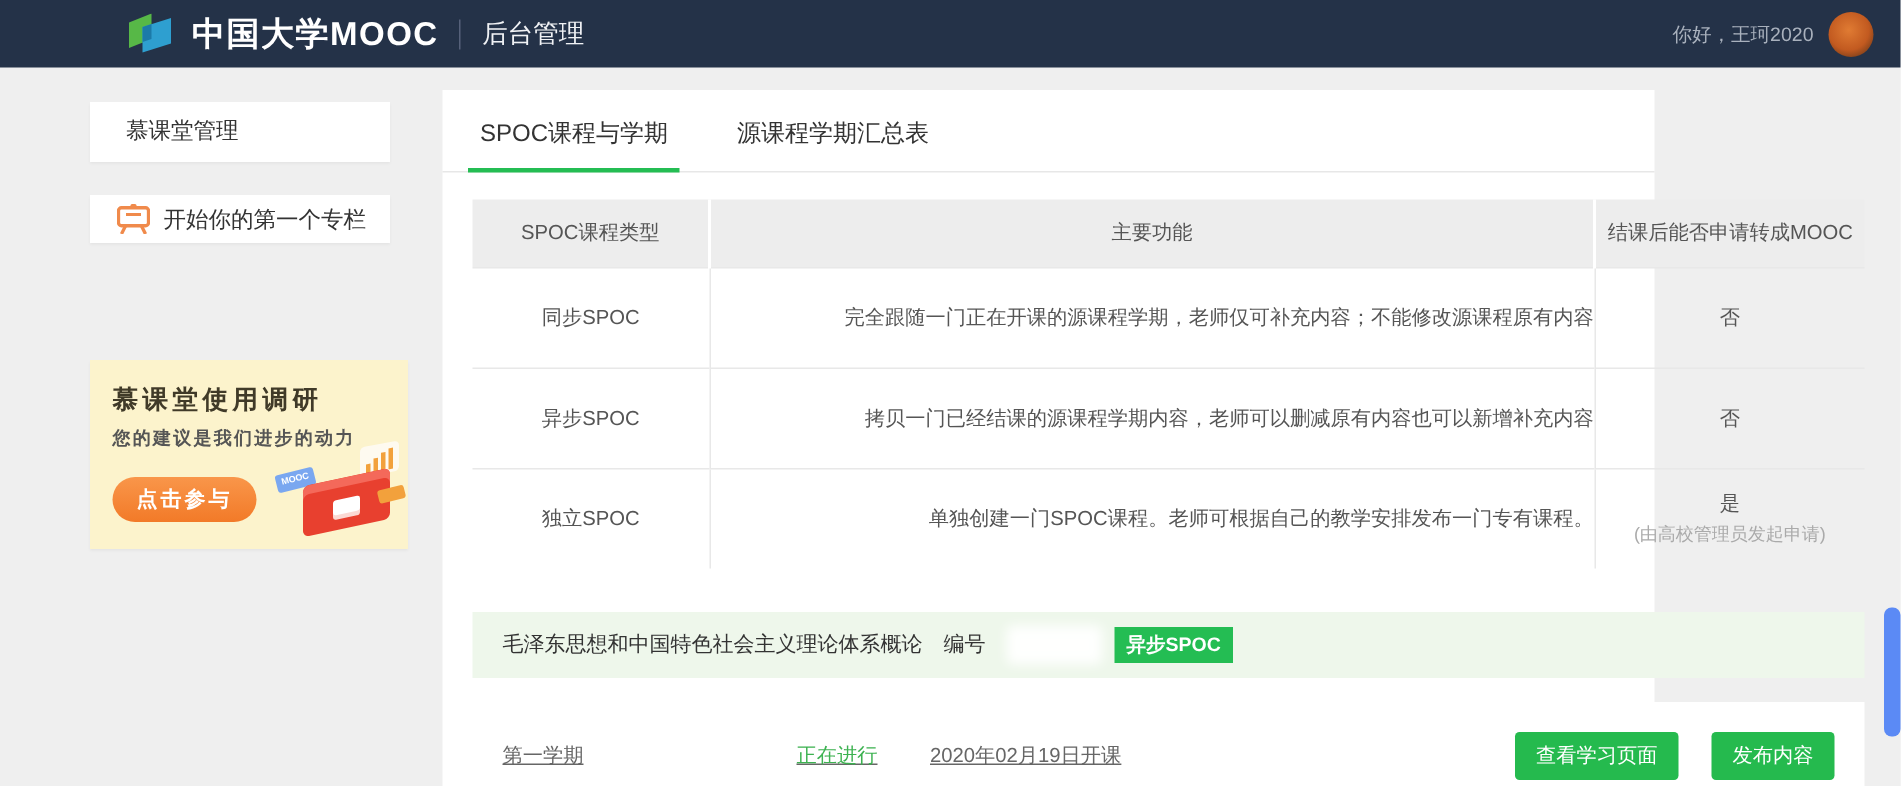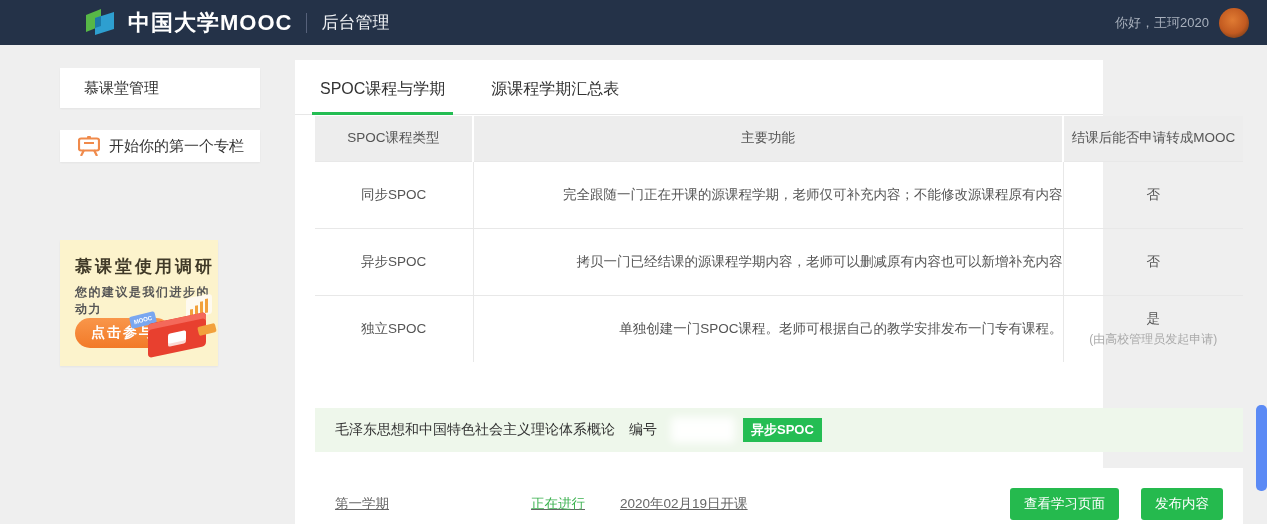--- a/index.html
+++ b/index.html
@@ -18,21 +18,21 @@
     background:radial-gradient(circle at 45% 40%, #e07b33 0%, #c25a20 55%, #4a2c16 100%); }
 
   
   .sidebar { position:absolute; left:60px; top:68px; width:200px; }
   .side-card { background:#ffffff; box-shadow:0 1px 2px rgba(0,0,0,0.05); }
   .side-item { height:40px; line-height:40px; padding-left:24px; font-size:15px; color:#333; cursor:pointer; }
   .side-item.active { background:#12c35e; color:#ffffff; }
   .column-link { margin-top:22px; height:32px; display:flex; align-items:center; padding-left:18px; }
   .easel-icon { width:22px; height:20px; margin-right:9px; }
   .column-label { font-size:15px; color:#333; }
-  .promo-card { position:absolute; left:0; top:172px; width:158px; height:126px;
+  .promo-card { position:absolute; left:0; top:172px; width:212px; height:126px;
     background:#fcf3cc; overflow:hidden; box-shadow:0 1px 2px rgba(0,0,0,0.05); }
   .promo-title { font-size:17px; font-weight:bold; color:#403a28; letter-spacing:3px; margin:15px 0 6px 15px; }
   .promo-sub { font-size:12px; font-weight:bold; color:#555; letter-spacing:1.5px; margin-left:15px; }
   .promo-btn { position:absolute; left:15px; bottom:18px; width:96px; height:30px; border:none;
     border-radius:15px; background:linear-gradient(180deg,#f9964a,#f27a28); color:#fff;
     font-size:14px; font-weight:bold; letter-spacing:2px; cursor:pointer; }
   .promo-illu { position:absolute; right:6px; bottom:8px; width:82px; height:62px; }
   .illu-box { position:absolute; right:6px; bottom:6px; width:58px; height:34px; background:#e8402f;
     border-radius:4px; transform:skewY(-12deg); box-shadow:inset 0 6px 0 #f4695a; }
   .illu-stack { position:absolute; right:26px; bottom:16px; width:18px; height:10px; background:#fff;
@@ -47,21 +47,21 @@
   .illu-tag2 { position:absolute; right:-4px; bottom:24px; width:18px; height:9px; background:#f2a13c;
     border-radius:2px; transform:rotate(-14deg); }
 
   
   .main { position:absolute; left:295px; top:60px; width:808px; height:464px; background:#ffffff; }
   .tabs { display:flex; padding-left:23px; border-bottom:1px solid #e7e7e7; height:55px; align-items:flex-end; }
   .tab { font-size:16px; color:#333; padding:0 2px 14px 2px; margin-right:42px; cursor:pointer; position:relative; }
   .tab.active { color:#333; }
   .tab.active::after { content:""; position:absolute; left:-6px; right:-6px; bottom:-1px; height:3px; background:#24bd53; }
 
-  .spoc-table { position:absolute; left:20px; top:56px; width:928px; border-collapse:collapse; }
+  .spoc-table { position:absolute; left:20px; top:73px; width:928px; border-collapse:collapse; }
   .spoc-table th { background:#ededed; height:45px; font-size:13.5px; font-weight:normal; color:#555;
     border-left:2px solid #ffffff; }
   .spoc-table th:first-child { border-left:none; }
   .spoc-table td { height:67px; font-size:13.5px; color:#555; border-top:1px solid #e8e8e8;
     border-left:1px solid #e8e8e8; text-align:center; }
   .spoc-table td:first-child { border-left:none; }
   .spoc-table td.desc { text-align:right; padding-left:46px; }
   .spoc-table tr:first-child td { border-top:none; }
   .col-type { width:158px; } .col-desc { width:590px; } .col-conv { width:180px; }
   .conv-note { display:block; font-size:12px; color:#aaaaaa; margin-top:3px; }

